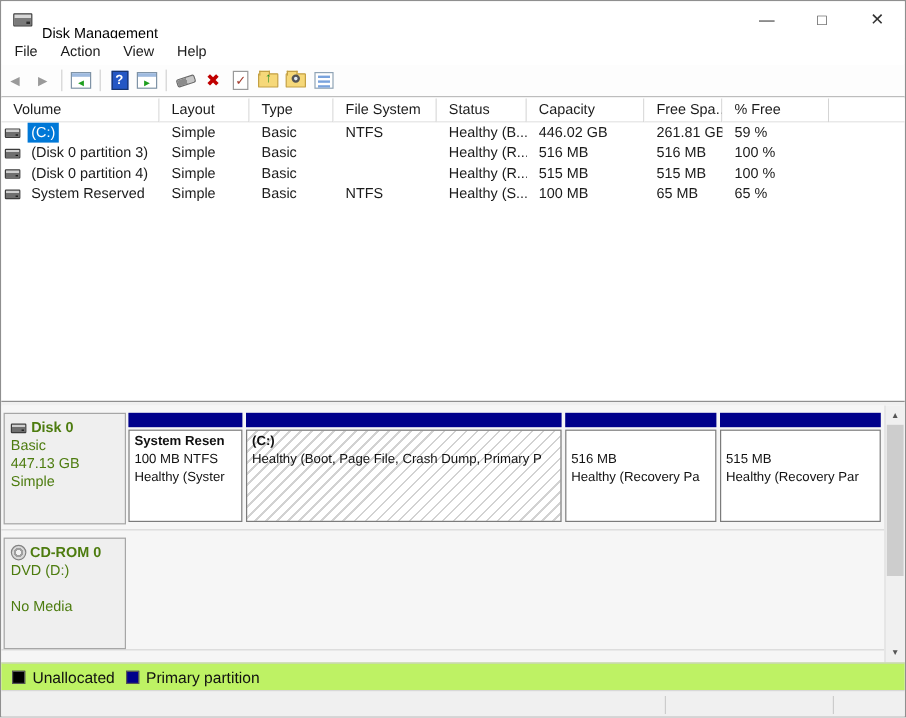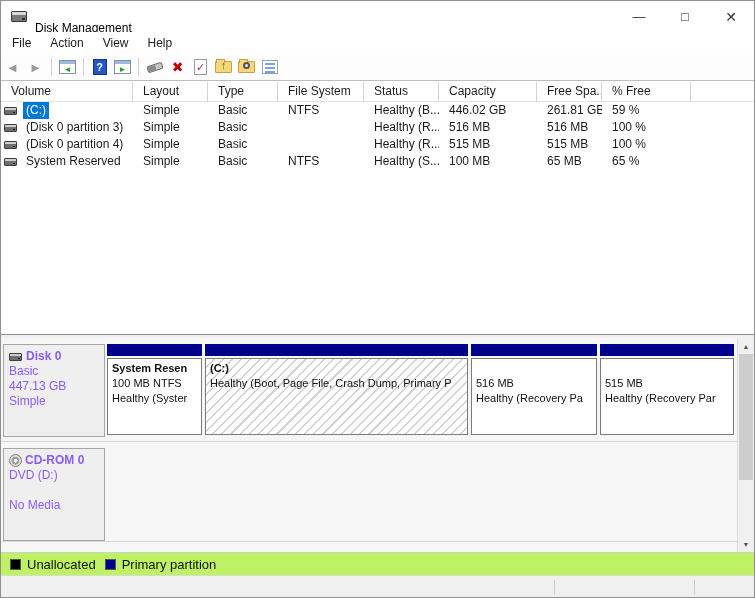--- a/index.html
+++ b/index.html
@@ -71,21 +71,21 @@
 
   
   .splitter { position:absolute; top:333px; left:0; right:0; height:4px; background:#f0f0f0;
               border-top:1px solid #8f8f8f; }
 
   
   .bottompane { position:absolute; top:337px; left:0; right:0; height:214px; background:#f6f6f6; }
   .diskrow { position:absolute; top:0; left:0; right:17px; height:104px; border-bottom:1px solid #d6d6d6; }
   .cdrow   { position:absolute; top:104px; left:0; right:17px; height:100px; border-bottom:1px solid #d6d6d6; }
   .sidepanel { position:absolute; top:6px; left:2px; width:102px; height:93px; background:#efefef;
-               border:1px solid #a6a6a6; padding:4px 5px; font-size:12px; line-height:15px; color:#8b5cf6; }
+               border:1px solid #a6a6a6; padding:4px 5px; font-size:12px; line-height:15px; color:#4d7c0f; }
   .sidepanel .dname { font-weight:bold; display:flex; align-items:center; }
   .sidepanel .dname .drive-ico { margin-right:4px; }
   .cd-ico { width:13px; height:13px; flex:0 0 13px; border:1px solid #828282; border-radius:50%;
             background:radial-gradient(circle,#f2f2f2 0 2px,#9f9f9f 2px 4px,#d9d9d9 4px 100%);
             margin-right:3px; }
   .partitions { position:absolute; top:6px; left:106px; height:93px; display:flex; }
   .partition { margin-right:3px; }
   .pbar { height:12px; background:#00008B; }
   .pbody { margin-top:2px; height:77px; background:#fff; border:1px solid #7b7b7b;
            padding:2px 4px; font-size:11px; line-height:15px; color:#111;

